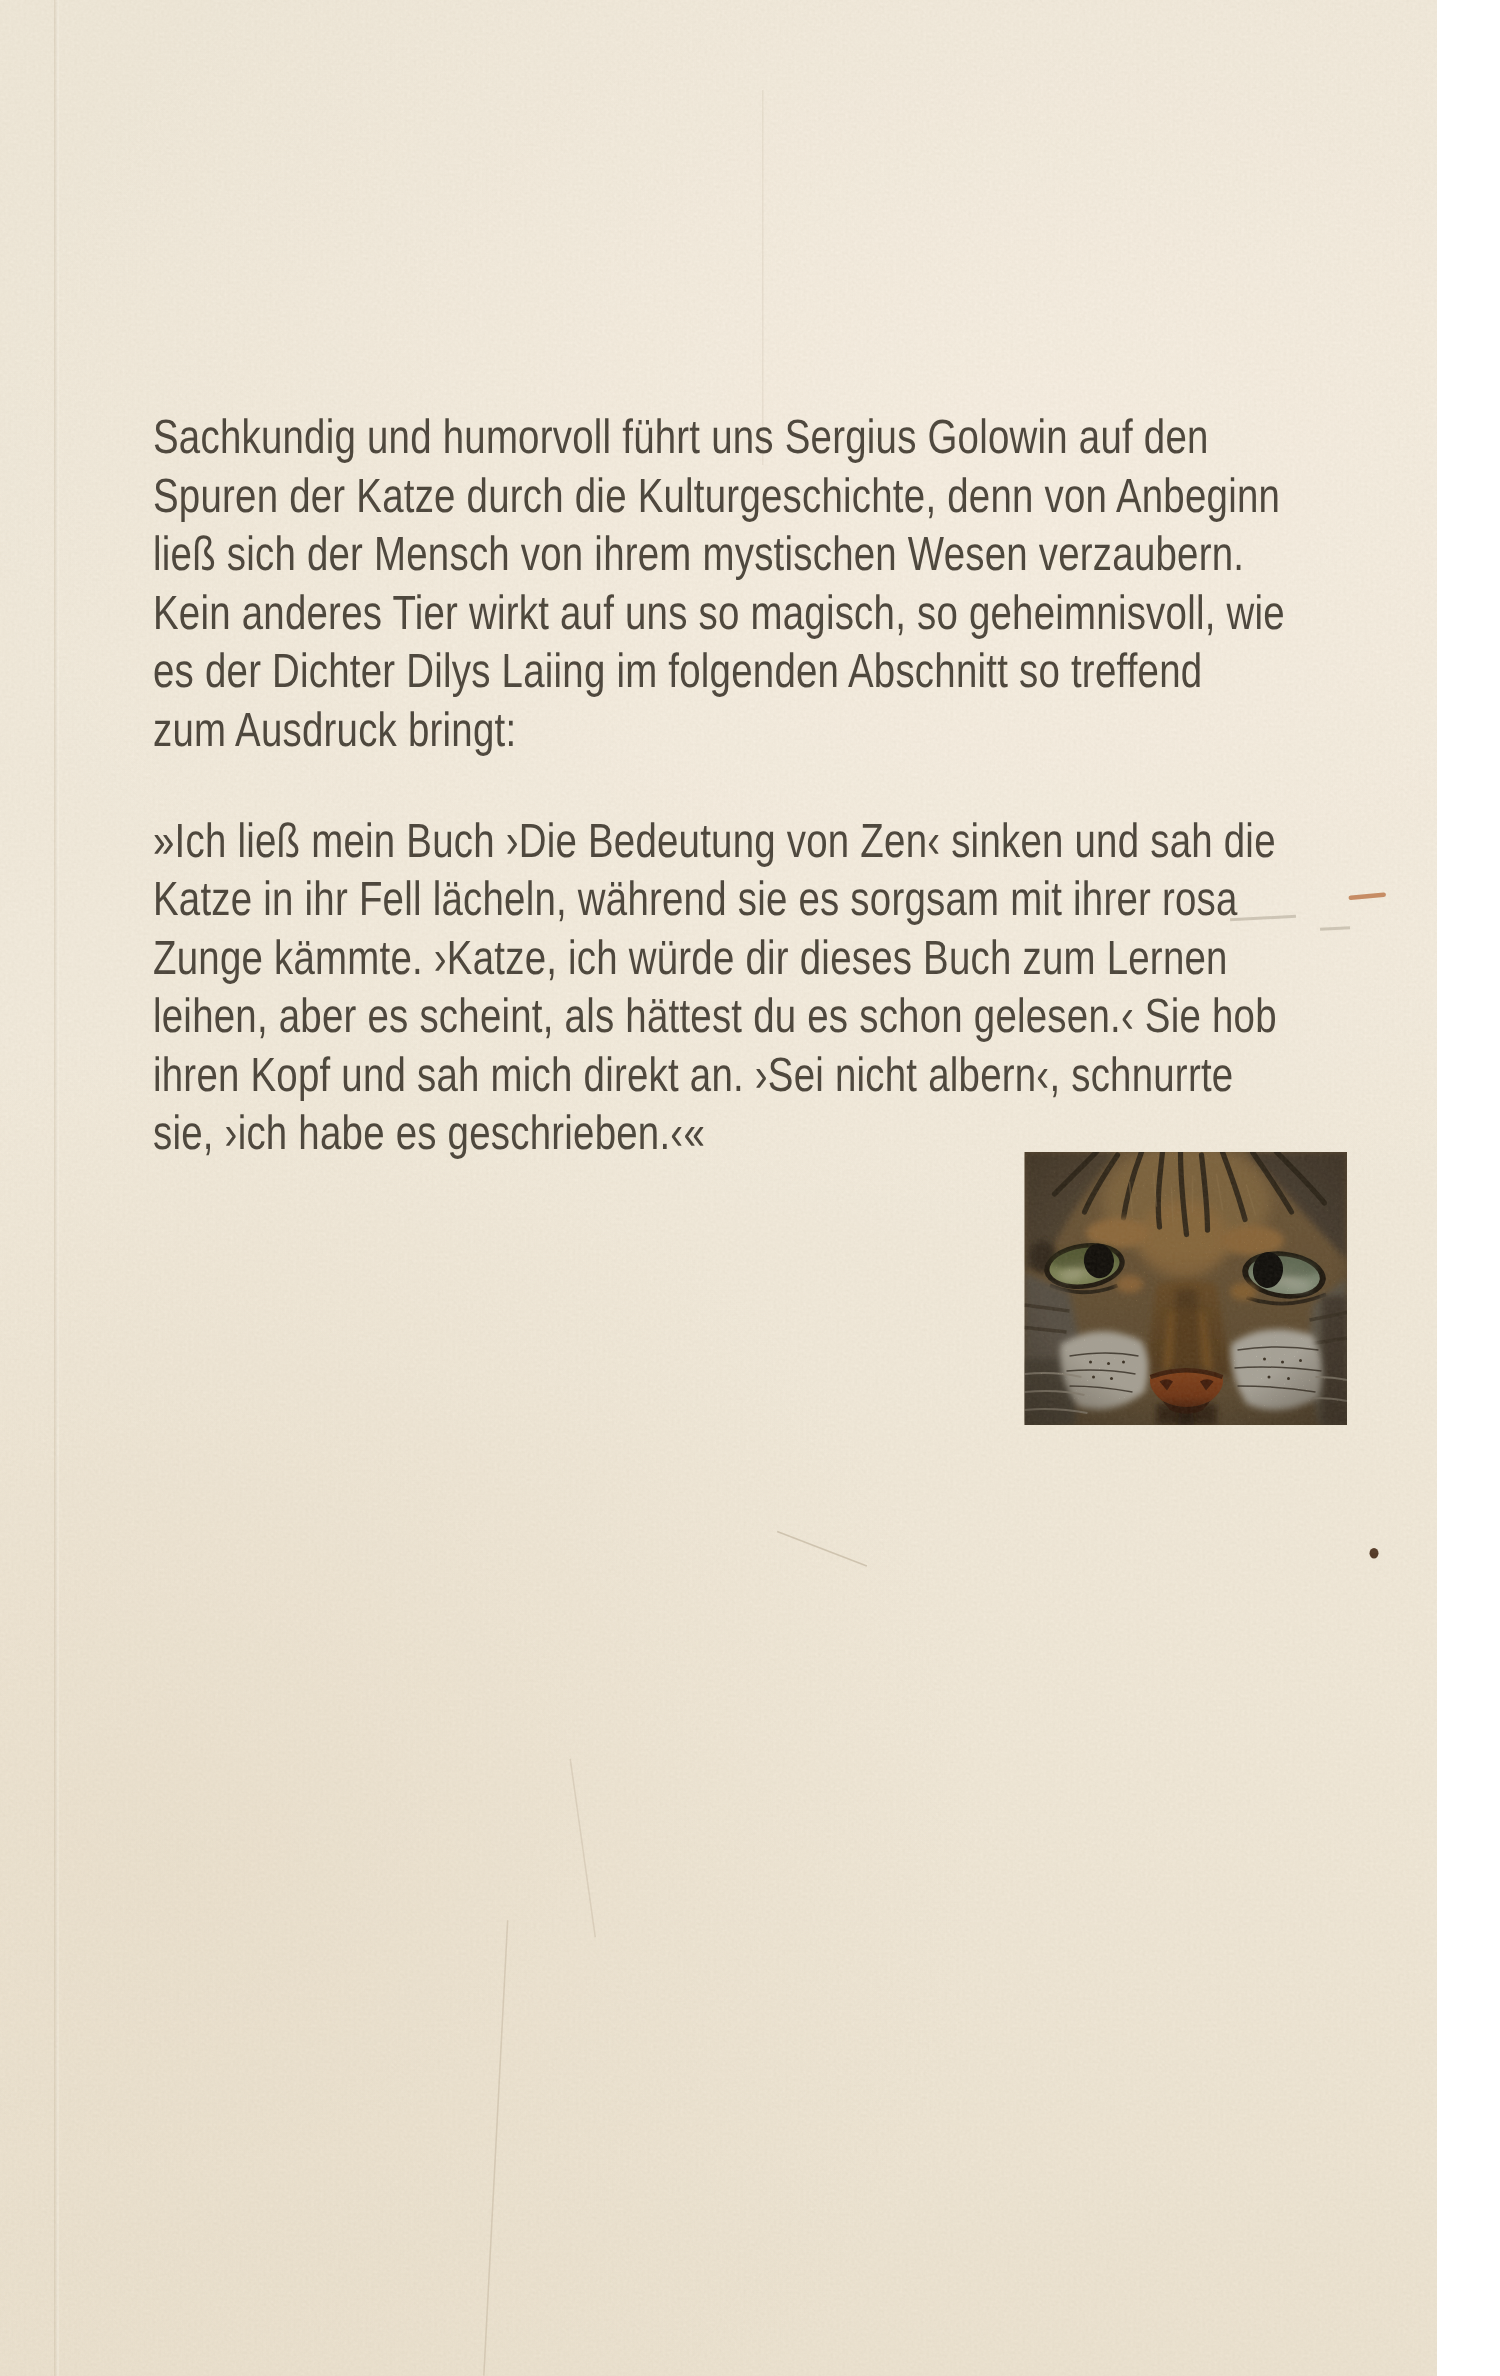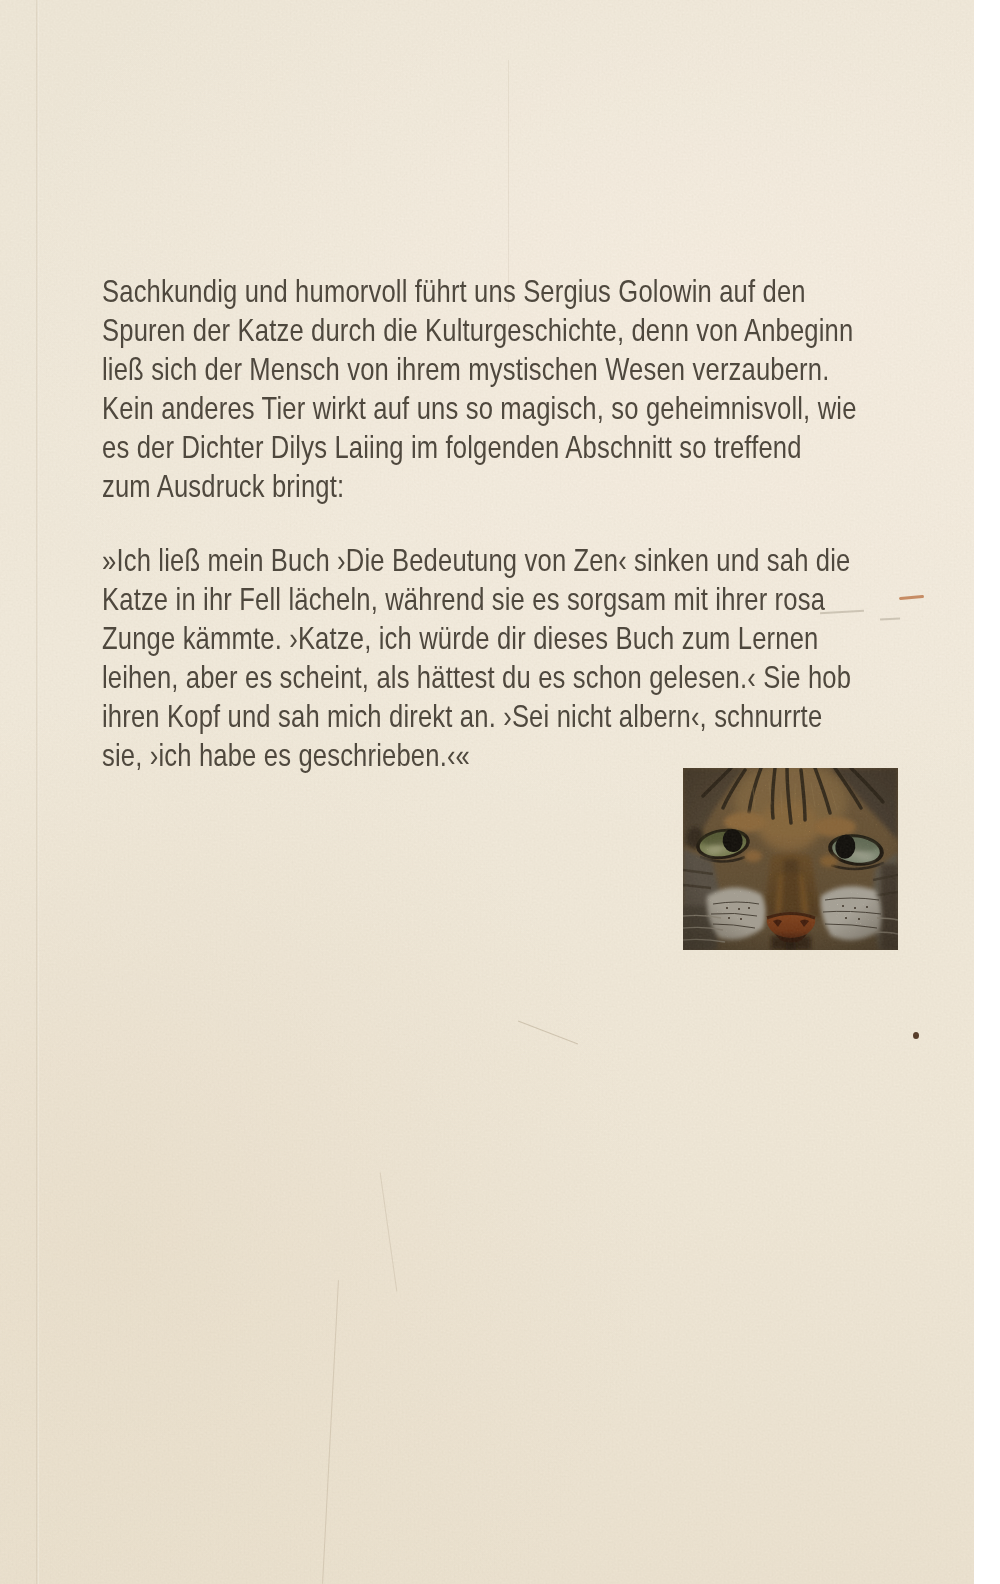--- a/index.html
+++ b/index.html
@@ -4,21 +4,20 @@
 <style>
   html,body{margin:0;padding:0;}
   body{width:1000px;height:1584px;font-family:"Liberation Sans",sans-serif;}
 
   .cover{
     position:relative;width:958px;height:1584px;overflow:hidden;
     background:
       radial-gradient(1100px 800px at 72% 20%, rgba(252,244,233,.75), rgba(252,244,233,0) 65%),
       radial-gradient(900px 900px at 12% 78%, rgba(232,220,199,.45), rgba(232,220,199,0) 60%),
       linear-gradient(180deg, #f2ebdc 0%, #f5eee0 40%, #f3ebdb 75%, #efe6d4 100%);
-    padding-left: 16px;
   }
 
   
   .edge-fold{position:absolute;left:36px;top:0;width:3px;height:100%;
     background:linear-gradient(90deg, rgba(164,144,112,.22), rgba(255,252,244,.5));}
   .crease{position:absolute;background:rgba(150,132,104,.35);}
   .crease.c1{left:516px;top:1032px;width:64px;height:1px;transform:rotate(21deg);}
   .crease.c2{left:330px;top:1280px;width:1px;height:304px;transform:rotate(3deg);background:rgba(150,132,104,.25);}
   .crease.c3{left:388px;top:1172px;width:1px;height:120px;transform:rotate(-8deg);background:rgba(150,132,104,.2);}
   .crease.c4{left:508px;top:60px;width:1px;height:250px;background:rgba(150,132,104,.12);}

